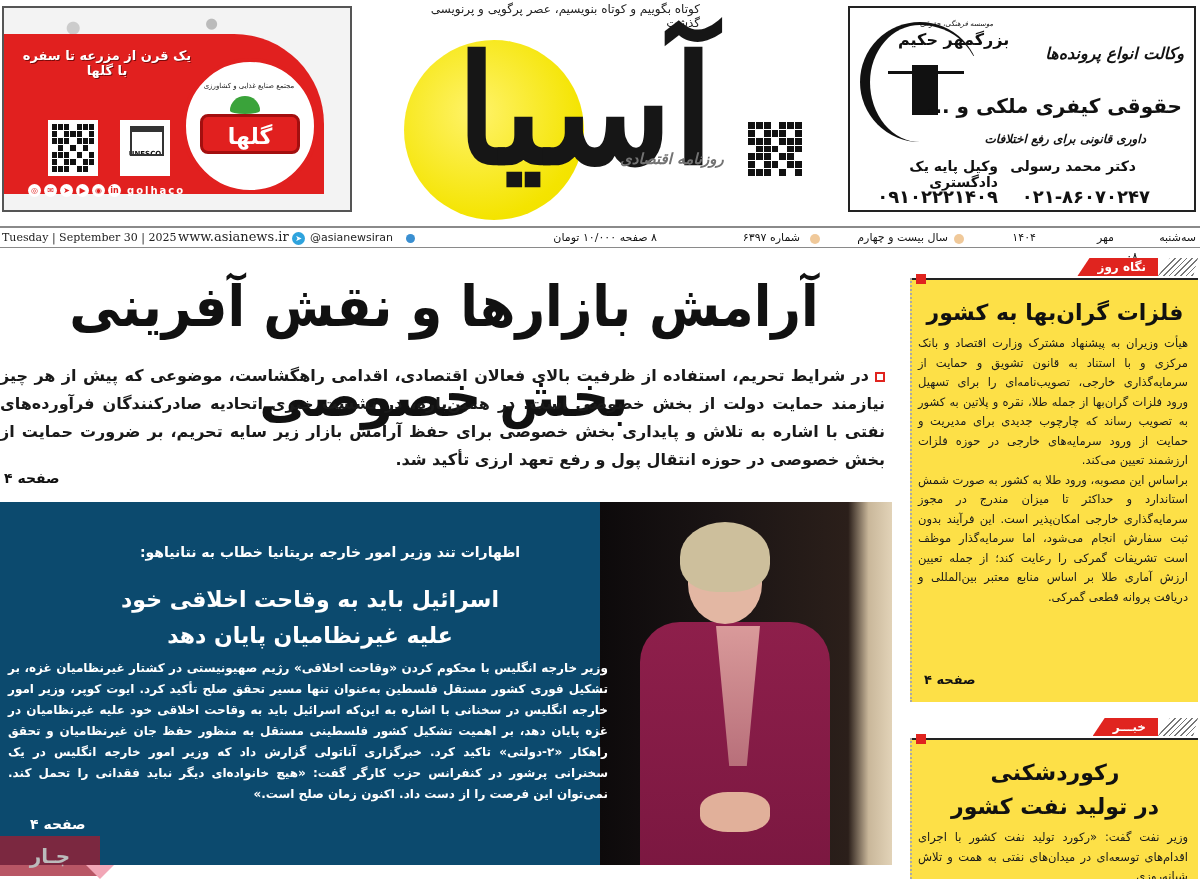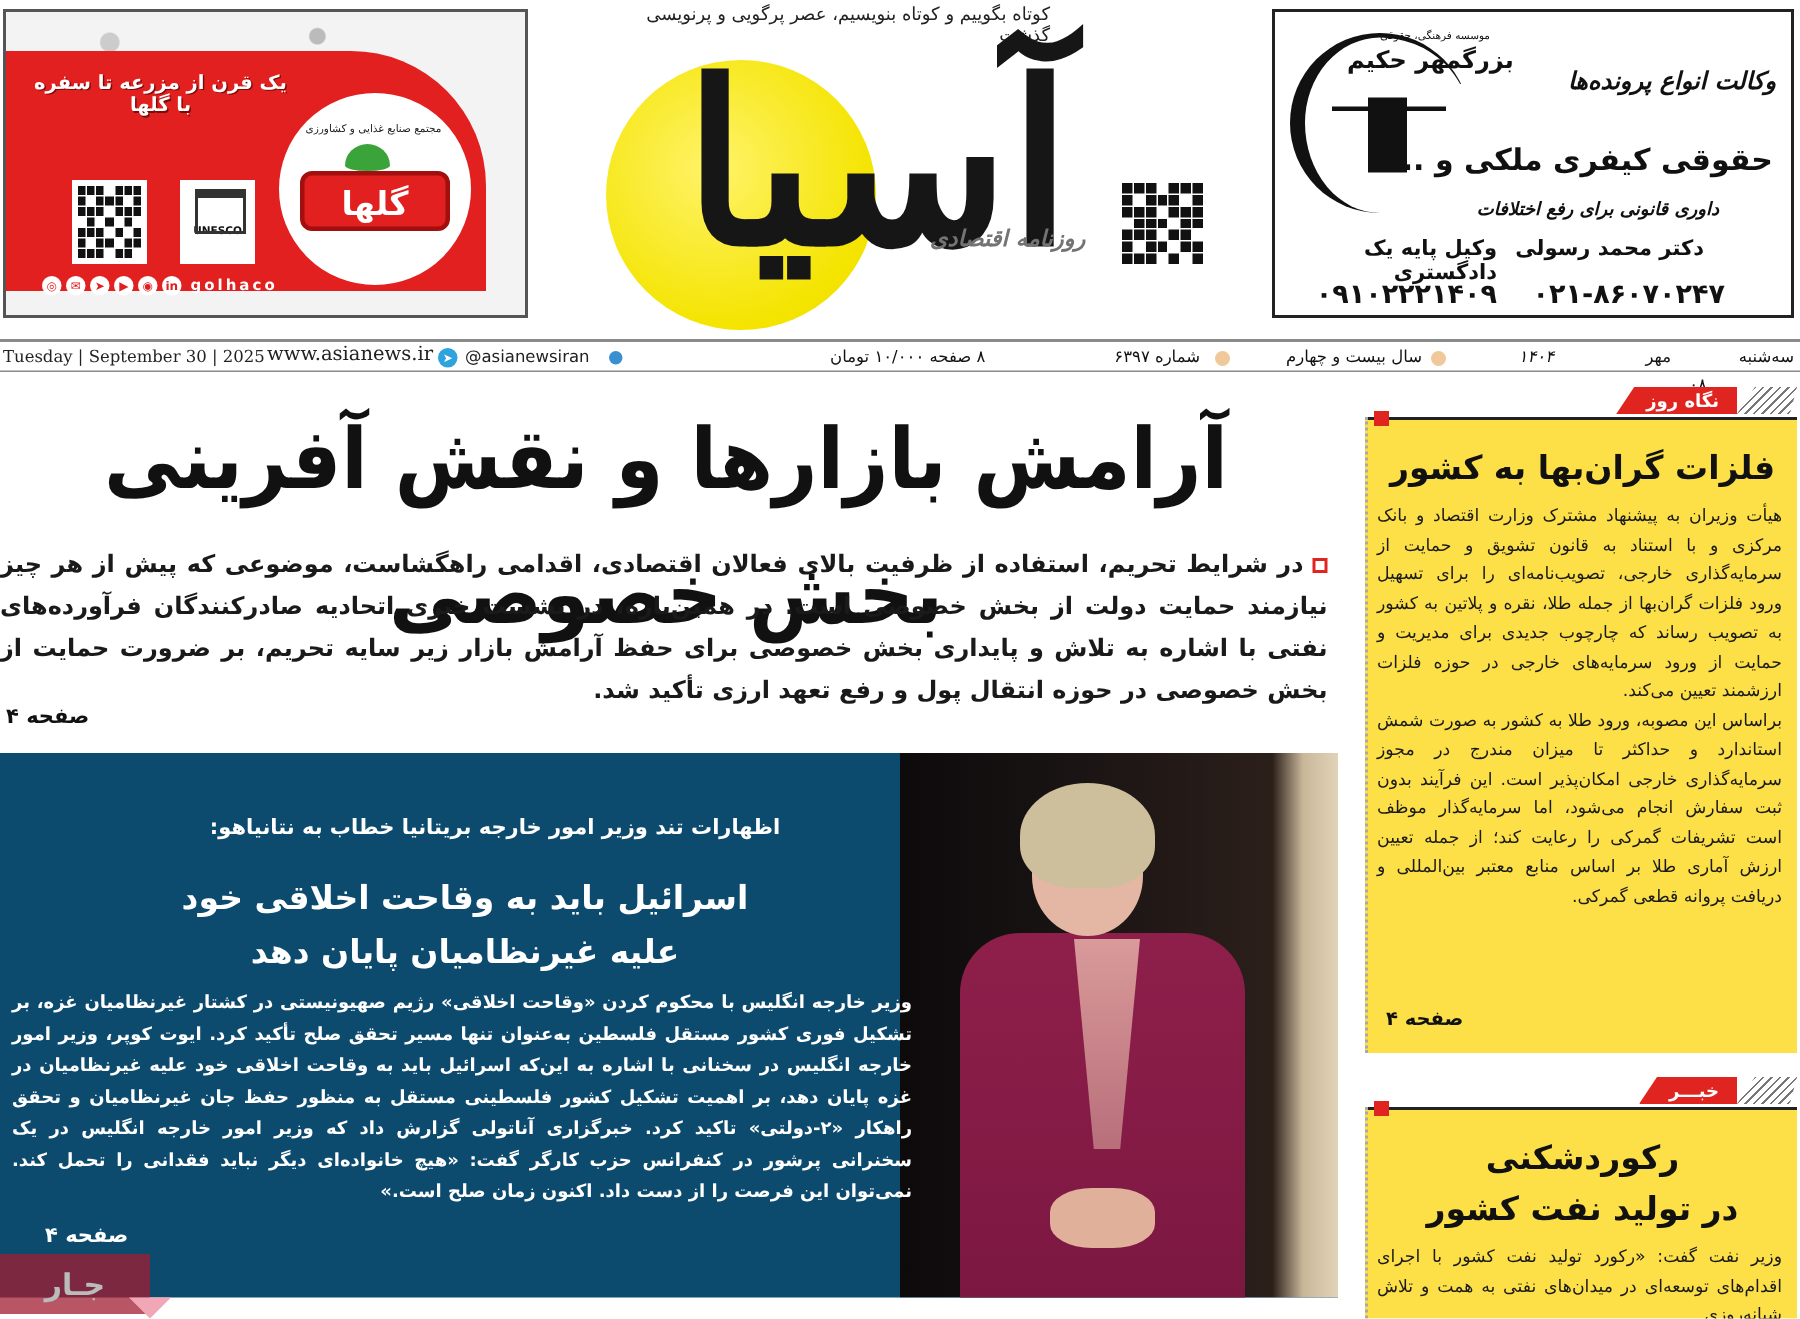--- a/index.html
+++ b/index.html
@@ -42,35 +42,35 @@
   .ad-right .r1 { font-size: 16px; font-weight: bold; font-style: italic; position: absolute; right: 10px; top: 36px; }
   .ad-right .r2 { font-size: 20px; font-weight: bold; position: absolute; right: 12px; top: 86px; }
   .ad-right .r3 { font-size: 12px; font-style: italic; font-weight: bold; position: absolute; right: 48px; top: 124px; }
   .ad-right .r4a { font-size: 14px; font-weight: bold; position: absolute; right: 58px; top: 150px; }
   .ad-right .r4b { font-size: 14px; font-weight: bold; position: absolute; right: 196px; top: 150px; }
   .ad-right .r5a { font-size: 18px; font-weight: bold; position: absolute; right: 44px; top: 178px; direction: ltr; }
   .ad-right .r5b { font-size: 18px; font-weight: bold; position: absolute; right: 196px; top: 178px; direction: ltr; }
   .ad-right .emblem { position: absolute; left: 10px; top: 14px; width: 120px; height: 120px; border-radius: 50%; border-left: 10px solid #111; border-top: 3px solid #111; }
   .ad-right .emblem .scale { position: absolute; left: 42px; top: 40px; width: 26px; height: 50px; background: #111; }
   .ad-right .emblem .beam { position: absolute; left: 18px; top: 46px; width: 76px; height: 3px; background: #111; }
-  .ad-right .org { position: absolute; left: 70px; top: 12px; font-size: 7px; }
+  .ad-right .org { position: absolute; left: 70px; top: 12px; font-size: 7px; font-style: italic; }
   .ad-right .orgname { position: absolute; left: 48px; top: 22px; font-size: 16px; font-weight: bold; }
 
   
   .datebar { left: 0; top: 226px; width: 1200px; height: 22px; border-top: 2px solid #8a8a8a; border-bottom: 1px solid #8a8a8a; font-size: 11px; }
   .datebar .en-date { position: absolute; left: 2px; top: 3px; font-family: "DejaVu Serif", serif; font-size: 11px; color: #222; }
   .datebar .site { position: absolute; left: 178px; top: 1px; font-family: "DejaVu Serif", serif; font-size: 13px; color: #222; }
   .datebar .tg { position: absolute; left: 292px; top: 4px; width: 13px; height: 13px; border-radius: 50%; background: #2ea3dd; color: #fff; font-size: 8px; line-height: 13px; text-align: center; }
   .datebar .handle { position: absolute; left: 310px; top: 3px; font-size: 11px; color: #222; }
   .datebar .verified { position: absolute; left: 406px; top: 6px; width: 9px; height: 9px; border-radius: 50%; background: #3a8fd1; }
   .datebar .price { position: absolute; right: 543px; top: 3px; font-size: 11px; direction: rtl; }
   .datebar .issue { position: absolute; right: 400px; top: 3px; font-size: 11px; direction: rtl; }
   .datebar .dot { position: absolute; top: 6px; width: 10px; height: 10px; border-radius: 50%; background: #f0c99a; }
   .datebar .year { position: absolute; right: 228px; top: 3px; font-size: 11px; direction: rtl; }
-  .datebar .yr { position: absolute; right: 164px; top: 3px; font-style: italic; }
+  .datebar .yr { position: absolute; right: 164px; top: 3px; }
   .datebar .mon { position: absolute; right: 86px; top: 3px; }
   .datebar .day { position: absolute; right: 62px; top: 3px; margin-top: 19px; }
   .datebar .wd { position: absolute; right: 4px; top: 3px; }
 
   
   .headline { left: 4px; top: 262px; width: 880px; height: 90px; text-align: center; direction: rtl; font-family: "DejaVu Sans", sans-serif; font-weight: 900; font-size: 56px; line-height: 90px; color: #111; letter-spacing: -2px; transform: scaleX(0.92); transform-origin: center; }
   .lead { left: 0px; top: 362px; width: 885px; direction: rtl; text-align: justify; font-size: 16px; line-height: 28px; font-weight: bold; color: #1a1a1a; }
   .lead .sq { display: inline-block; width: 10px; height: 10px; border: 2px solid #e0241f; margin-left: 6px; vertical-align: middle; }
   .lead-page { left: 4px; top: 470px; font-size: 14px; font-weight: bold; direction: rtl; }
 

